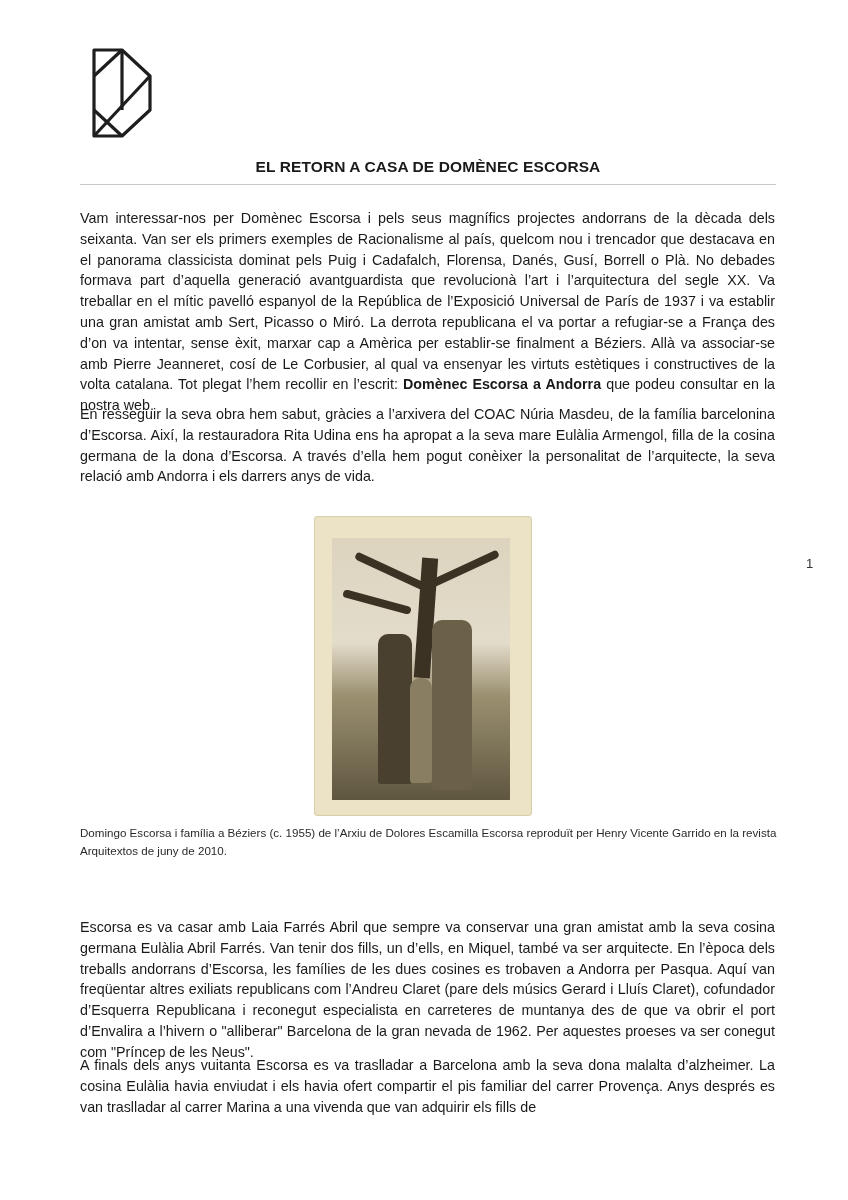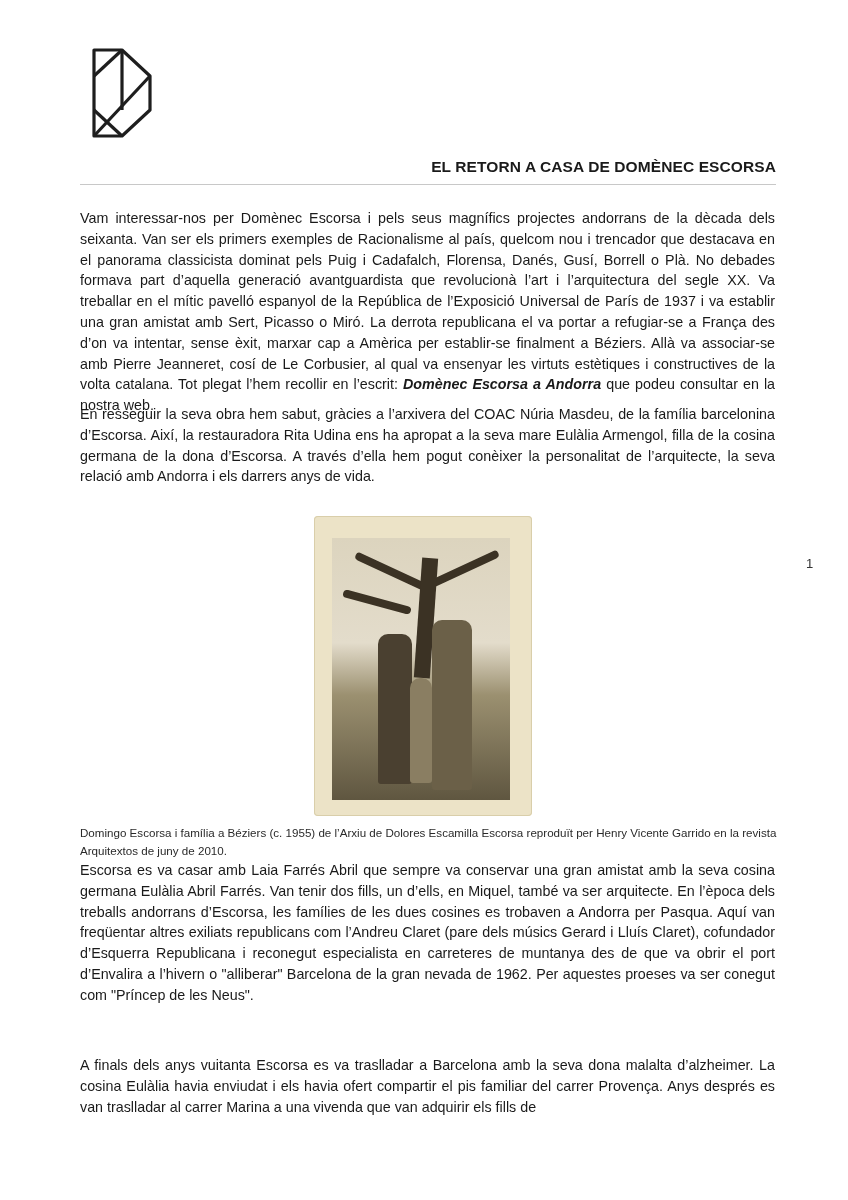--- a/index.html
+++ b/index.html
@@ -1,29 +1,29 @@
 <!DOCTYPE html>
 <html><head>
 <meta charset="utf-8">
 <style>
   html, body { margin: 0; padding: 0; background: #ffffff; }
   body { width: 848px; height: 1200px; position: relative; overflow: hidden;
          font-family: "Liberation Sans", "DejaVu Sans", sans-serif; color: #1a1a1a; }
   .logo { position: absolute; left: 90px; top: 48px; width: 66px; height: 90px; }
   .title-wrap { position: absolute; left: 80px; top: 158px; width: 696px; }
-  .title { text-align: right; font-weight: bold; font-size: 15.5px; letter-spacing: 0.1px;
+  .title { text-align: center; font-weight: bold; font-size: 15.5px; letter-spacing: 0.1px;
            font-family: "Liberation Sans Narrow", "Liberation Sans", sans-serif; padding-bottom: 8px; }
   .rule { height: 1px; background: #c8c8c8; }
   .para { position: absolute; left: 80px; width: 695px; font-size: 14.3px; line-height: 20.8px;
           text-align: justify; font-family: "Liberation Sans", sans-serif; }
   .para b { font-weight: normal; }
-  .para .bi { font-weight: bold; font-style: italic; }
+  .para .bi { font-weight: bold; }
   .p1 { top: 208px; }
   .p2 { top: 404px; }
-  .p3 { top: 860px; }
+  .p3 { top: 917px; }
   .p4 { top: 1010px; margin-top: 45px; }
   .photo { position: absolute; left: 314px; top: 516px; width: 218px; height: 300px;
            background: #ece3c7; border-radius: 4px;
            box-shadow: 0 0 0 1px #d9ceaa inset; }
   .photo-inner { position: absolute; left: 18px; top: 22px; width: 178px; height: 262px;
                  background: linear-gradient(180deg, #dcd4be 0%, #e3dccb 40%, #9b9070 60%, #5f5640 100%); }
   .tree-trunk { position: absolute; left: 86px; top: 20px; width: 16px; height: 120px; background: #3b3224; transform: rotate(4deg); }
   .branch { position: absolute; height: 8px; background: #3b3224; border-radius: 4px; }
   .person { position: absolute; background: #3d3427; border-radius: 10px 10px 3px 3px; }
   .caption { position: absolute; left: 80px; top: 824px; width: 700px; font-size: 11.6px; line-height: 18px; color: #2a2a2a; }

